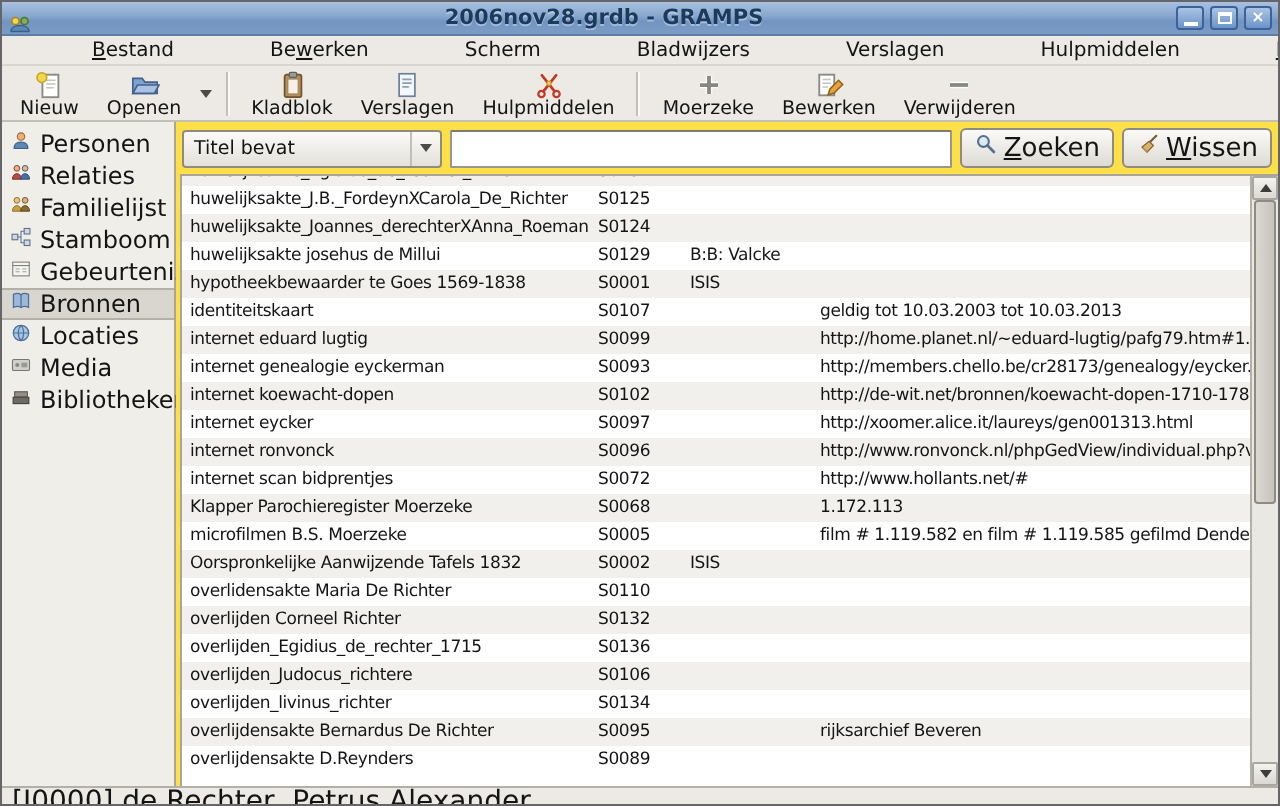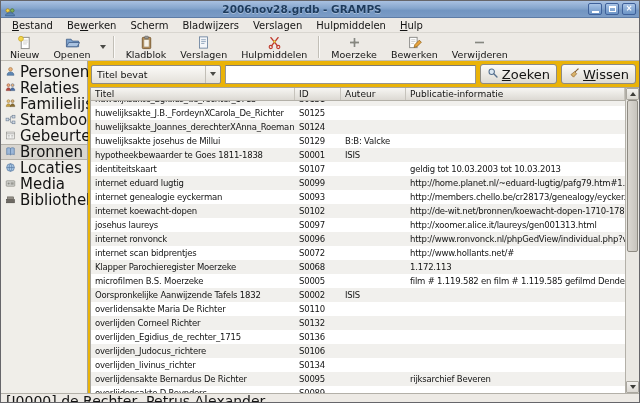--- a/index.html
+++ b/index.html
@@ -30,21 +30,21 @@
   }
   .win-btn .minbar{width:7px;height:2px;background:#fff;margin-top:5px;}
   .win-btn .restbox{width:7px;height:6px;border:1px solid #fff;border-top-width:2px;}
   .logo{width:12px;height:12px;flex:0 0 auto;}
 
   
   .menubar{
     height:15px;flex:0 0 15px;display:flex;align-items:center;padding:0 4px;
     background:#edeae5;border-bottom:1px solid #d9d6d0;font-size:10px;
   }
-  .menu-item{padding:0 7px;white-space:nowrap;}
+  .menu-item{padding:0 7px;white-space:nowrap;margin-left:34px;}
   .menu-item u{text-underline-offset:1px;}
 
   
   .toolbar{
     height:28px;flex:0 0 28px;display:flex;align-items:center;padding:0 2px;
     background:#edeae5;border-bottom:1px solid #c2bfb7;
   }
   .tb-btn{
     display:flex;flex-direction:column;align-items:center;justify-content:center;
     padding:1px 7px 0 7px;font-size:9.5px;height:26px;border-radius:2px;white-space:nowrap;
@@ -52,25 +52,25 @@
   .tb-icon{width:15px;height:15px;display:block;}
   .tb-icon svg{width:15px;height:15px;display:block;}
   .tb-label{line-height:10px;}
   .tb-dd{width:11px;height:26px;display:flex;align-items:center;justify-content:center;}
   .arrow-down{width:0;height:0;border-left:3px solid transparent;border-right:3px solid transparent;border-top:4px solid #4a4a46;}
   .tb-sep{width:0;height:22px;border-left:1px solid #c2bfb7;border-right:1px solid #fbfaf8;margin:0 4px;}
 
   
   .main{flex:1;display:flex;min-height:0;}
   .sidebar{width:87px;flex:0 0 87px;background:#f0eee9;border-right:1px solid #a8a59d;padding-top:3px;}
-  .side-item{height:16px;display:flex;align-items:center;gap:4px;padding:0 4px;font-size:15px;white-space:nowrap;}
+  .side-item{height:16px;display:flex;align-items:center;gap:4px;padding:0 4px;font-size:12px;white-space:nowrap;}
   .side-item svg{width:11px;height:11px;flex:0 0 auto;}
   .side-item.selected{background:var(--c-sidebar-selected,#d9d6d0);border-top:1px solid #b3b0a8;border-bottom:1px solid #b3b0a8;}
 
-  .content{flex:1;display:flex;flex-direction:column;min-width:0;background:#eab308;}
+  .content{flex:1;display:flex;flex-direction:column;min-width:0;background:#fde047;}
 
   
   .filterbar{height:26px;flex:0 0 26px;display:flex;align-items:center;padding:0 3px;gap:4px;}
   .combo{
     width:130px;height:19px;flex:0 0 130px;display:flex;align-items:center;font-size:9.5px;
     background:linear-gradient(#fbfaf8,#e4e1da);border:1px solid #8e8b83;border-radius:2px;
   }
   .combo-label{flex:1;padding:0 5px;white-space:nowrap;overflow:hidden;}
   .combo-arrow{width:15px;height:100%;display:flex;align-items:center;justify-content:center;border-left:1px solid #c2bfb7;}
   .search-input{
@@ -337,26 +337,20 @@
                 <path d="M8.8 6.2l2.8 2.8-4.2 4.5-3.4-3.4z" fill="#d8b36a" stroke="#8a5a2a" stroke-width="0.8"></path>
                 <path d="M4.5 10.5l3 3" stroke="#b98e56" stroke-width="1"></path>
               </svg>
           </span>
           <span class="accel-first">Wissen</span>
         </div>
       </div>
 
       <div class="table-area">
         <div class="table-main">
-          <div class="thead">
-            <span class="th col-titel">Titel</span>
-            <span class="th col-id">ID</span>
-            <span class="th col-auteur">Auteur</span>
-            <span class="th col-pub">Publicatie-informatie</span>
-          </div>
           <div class="rows-viewport">
               <div class="row">
                 <span class="cell col-titel">huwelijksakte_Egidius_de_rechter_1713</span>
                 <span class="cell col-id">S0131</span>
                 <span class="cell col-auteur"></span>
                 <span class="cell col-pub"></span>
               </div>
               <div class="row">
                 <span class="cell col-titel">huwelijksakte_J.B._FordeynXCarola_De_Richter</span>
                 <span class="cell col-id">S0125</span>
@@ -369,21 +363,21 @@
                 <span class="cell col-auteur"></span>
                 <span class="cell col-pub"></span>
               </div>
               <div class="row">
                 <span class="cell col-titel">huwelijksakte josehus de Millui</span>
                 <span class="cell col-id">S0129</span>
                 <span class="cell col-auteur">B:B: Valcke</span>
                 <span class="cell col-pub"></span>
               </div>
               <div class="row">
-                <span class="cell col-titel">hypotheekbewaarder te Goes 1811-1838</span>
+                <span class="cell col-titel">hypotheekbewaarder te Goes 1569-1838</span>
                 <span class="cell col-id">S0001</span>
                 <span class="cell col-auteur">ISIS</span>
                 <span class="cell col-pub"></span>
               </div>
               <div class="row">
                 <span class="cell col-titel">identiteitskaart</span>
                 <span class="cell col-id">S0107</span>
                 <span class="cell col-auteur"></span>
                 <span class="cell col-pub">geldig tot 10.03.2003 tot 10.03.2013</span>
               </div>
@@ -399,21 +393,21 @@
                 <span class="cell col-auteur"></span>
                 <span class="cell col-pub">http://members.chello.be/cr28173/genealogy/eycker...</span>
               </div>
               <div class="row">
                 <span class="cell col-titel">internet koewacht-dopen</span>
                 <span class="cell col-id">S0102</span>
                 <span class="cell col-auteur"></span>
                 <span class="cell col-pub">http://de-wit.net/bronnen/koewacht-dopen-1710-178...</span>
               </div>
               <div class="row">
-                <span class="cell col-titel">josehus laureys</span>
+                <span class="cell col-titel">internet eycker</span>
                 <span class="cell col-id">S0097</span>
                 <span class="cell col-auteur"></span>
                 <span class="cell col-pub">http://xoomer.alice.it/laureys/gen001313.html</span>
               </div>
               <div class="row">
                 <span class="cell col-titel">internet ronvonck</span>
                 <span class="cell col-id">S0096</span>
                 <span class="cell col-auteur"></span>
                 <span class="cell col-pub">http://www.ronvonck.nl/phpGedView/individual.php?vi...</span>
               </div>

